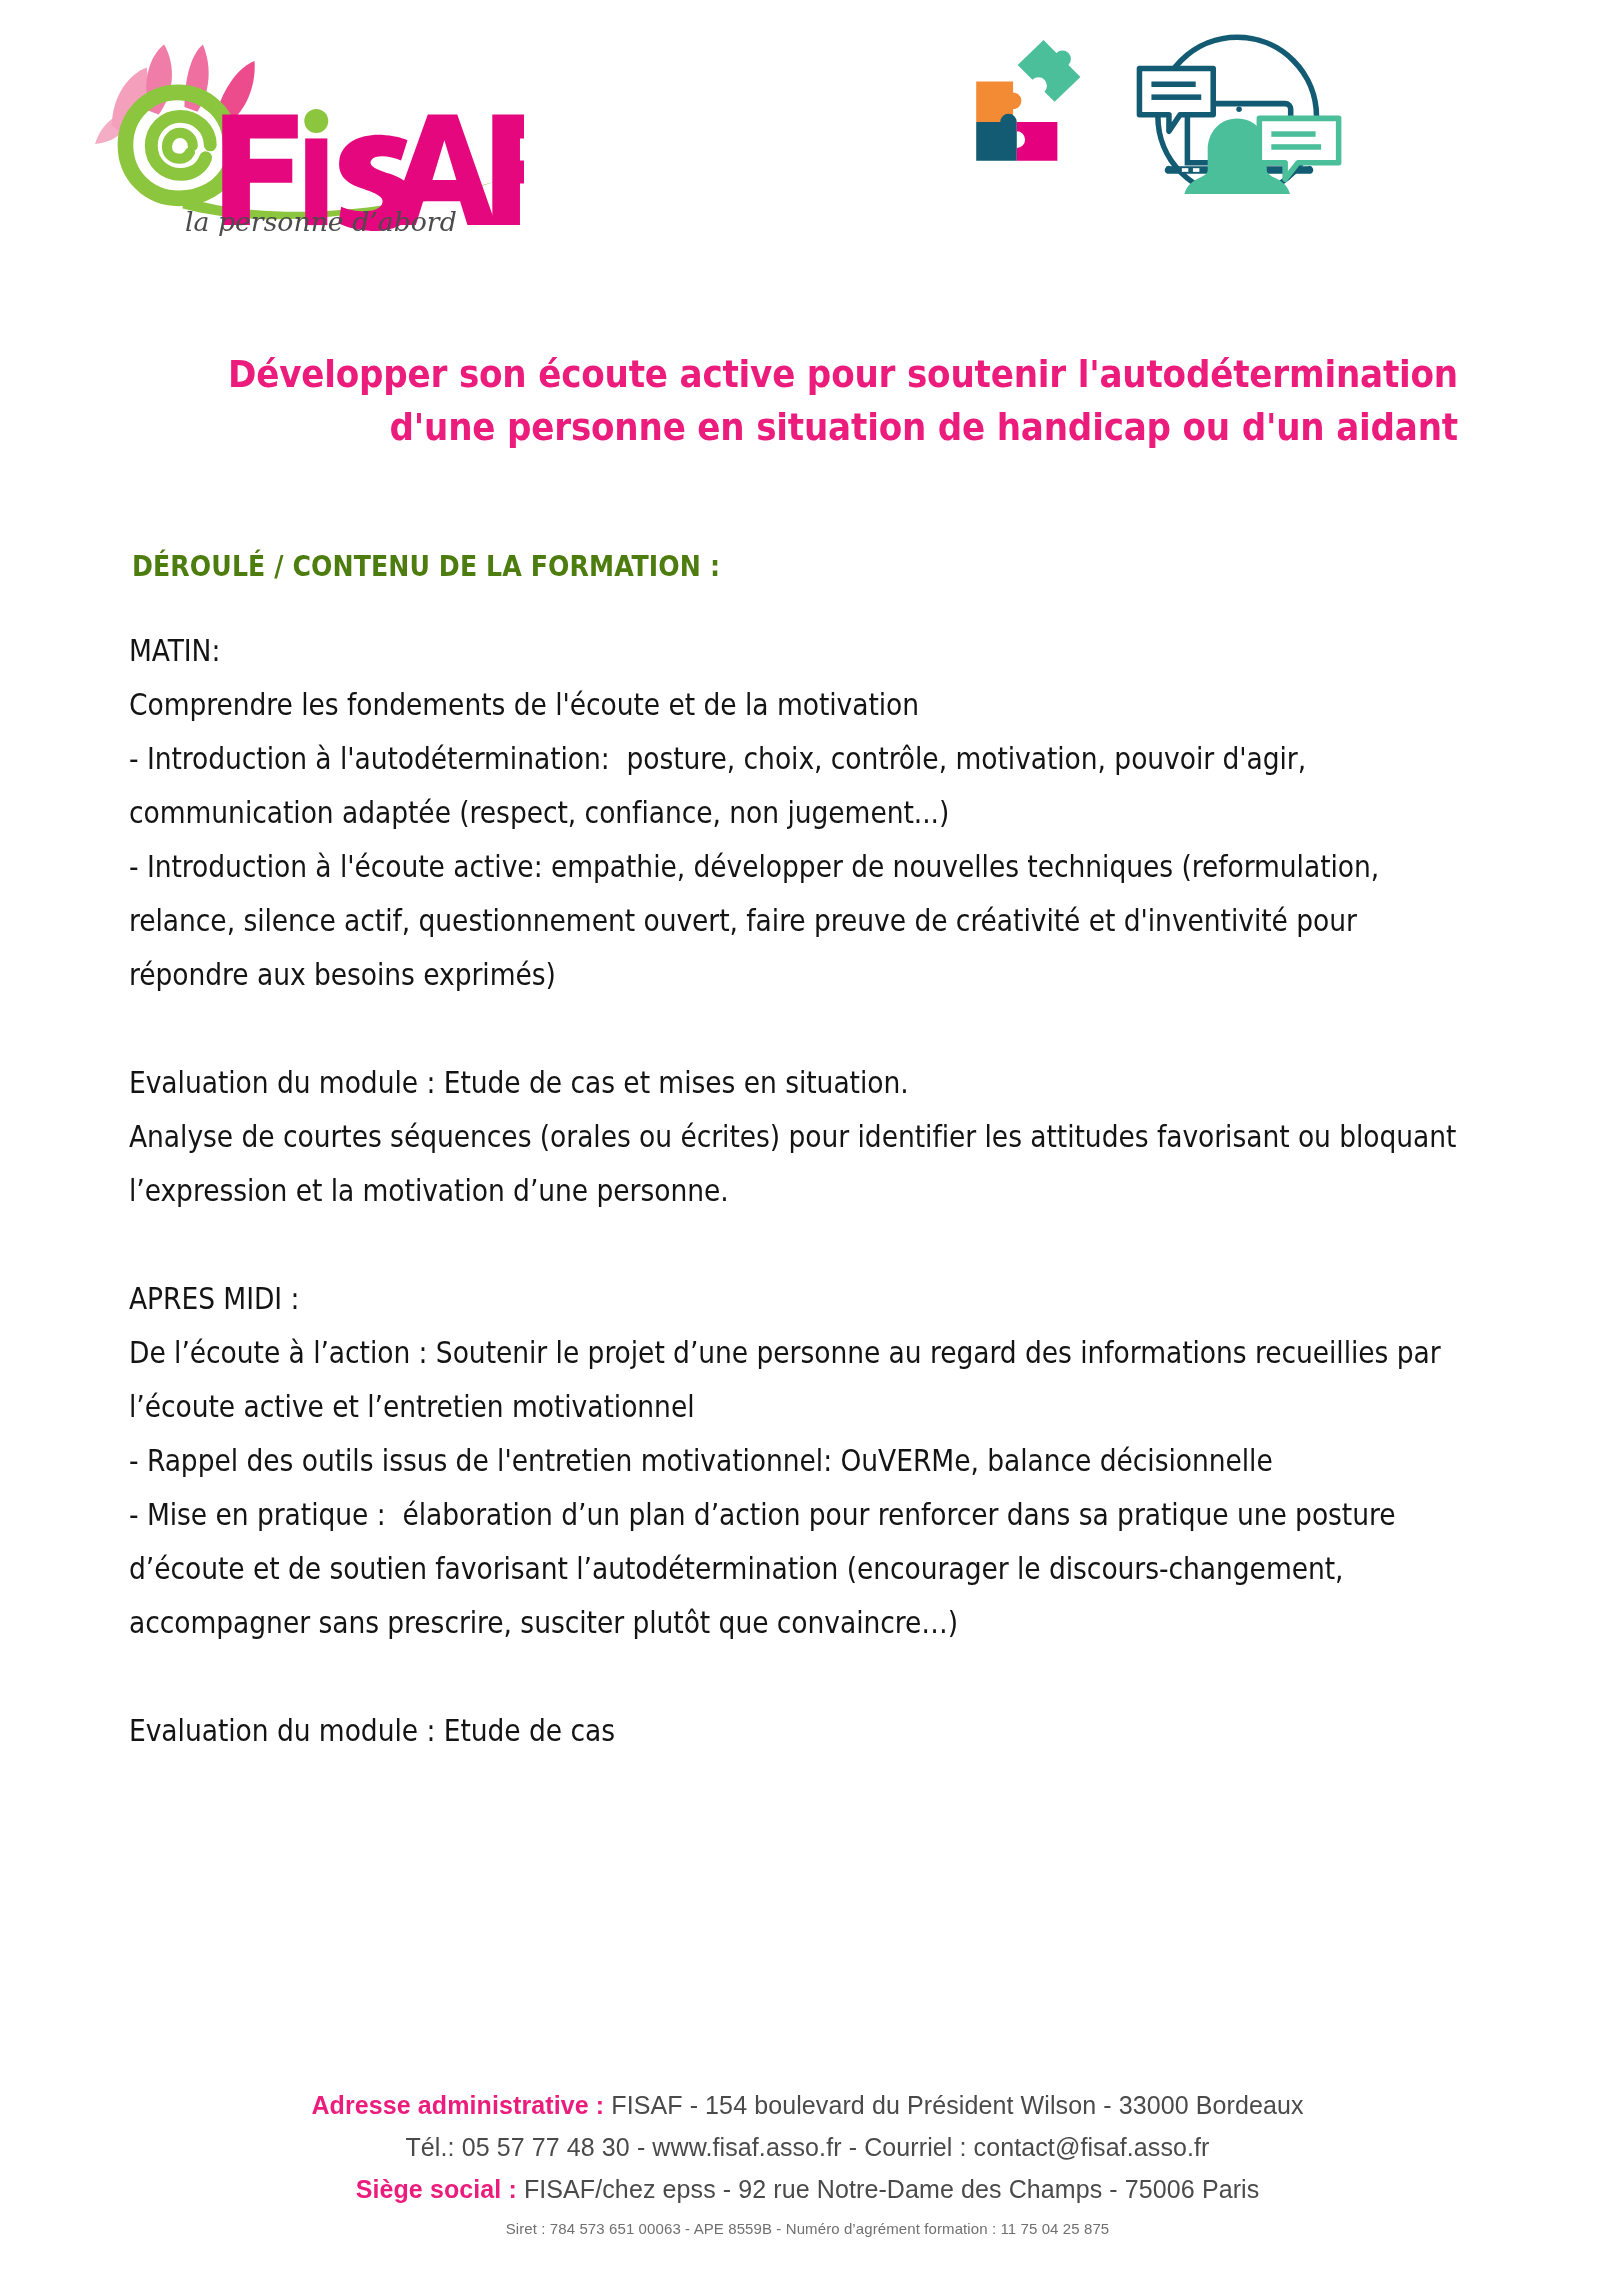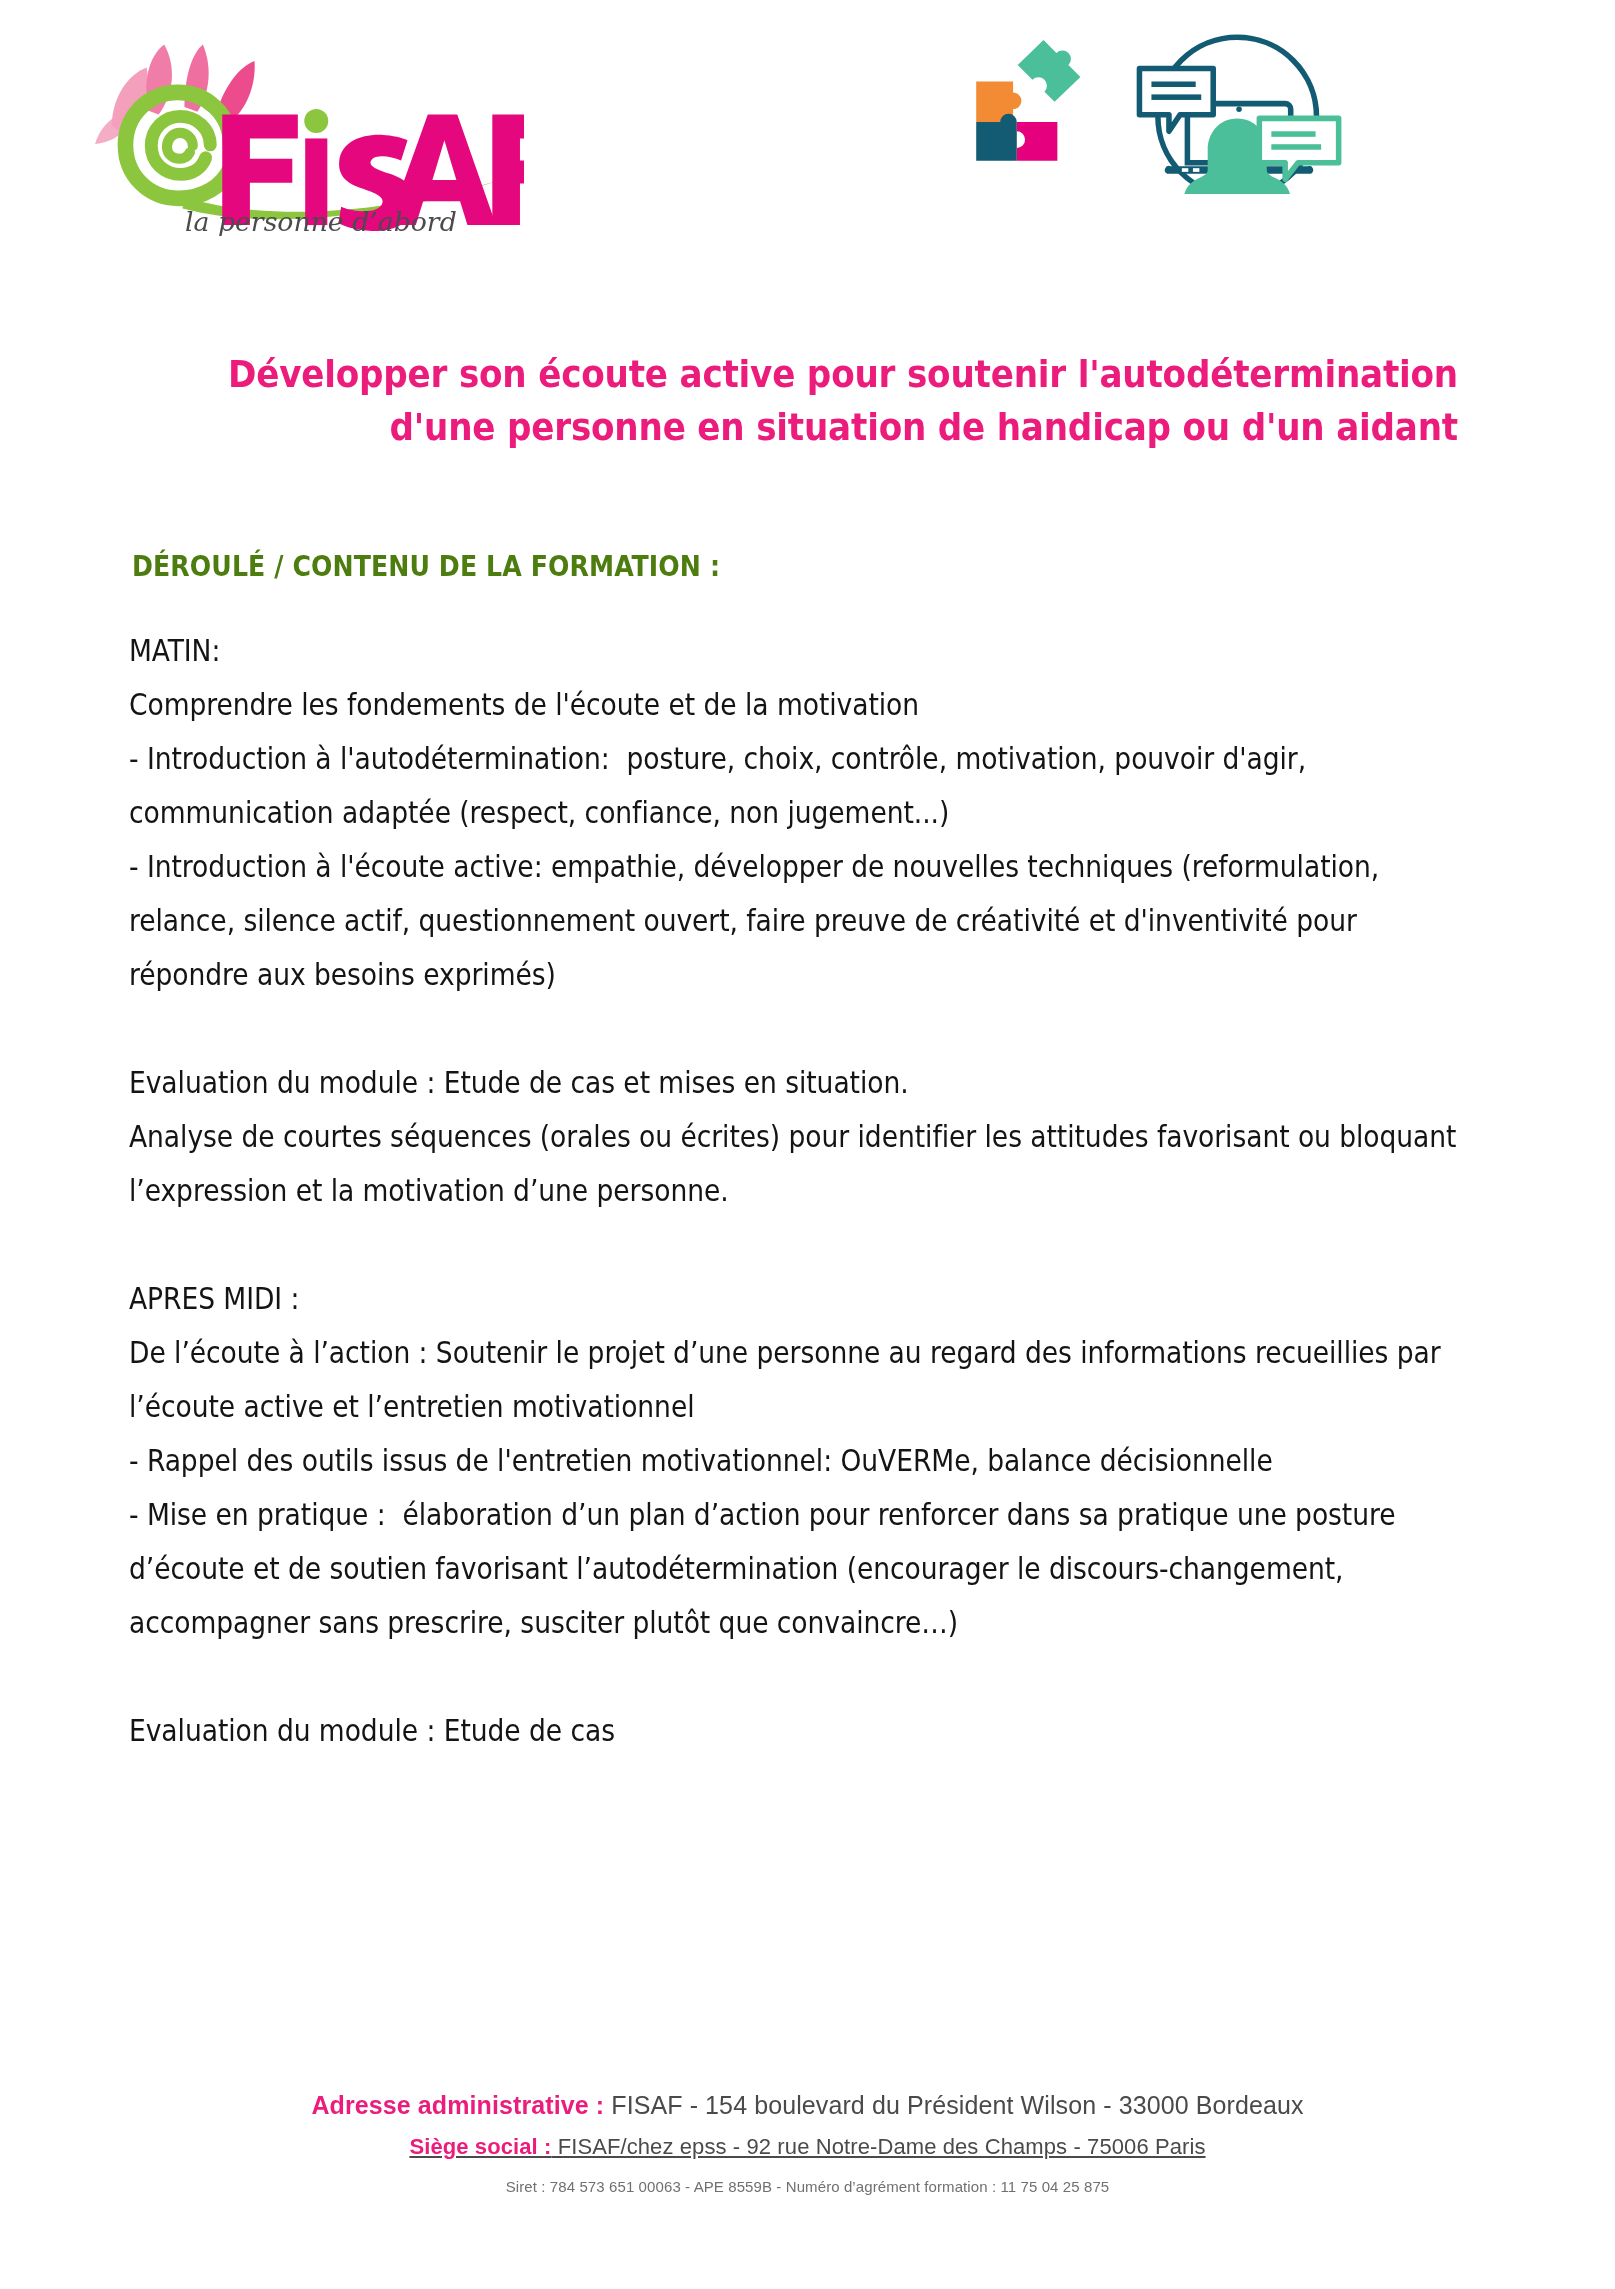--- a/index.html
+++ b/index.html
@@ -109,21 +109,21 @@
     color: #4a4a4a;
   }
   .footer .f-line {
     display: block;
     font-size: 25px;
     line-height: 42px;
     letter-spacing: 0.1px;
   }
   .footer .f-line.l1 { font-size: 25px; }
   .footer .f-line.l2 { font-size: 25px; }
-  .footer .f-line.l3 { font-size: 22px; text-decoration: underline; }
+  .footer .f-line.l3 { font-size: 25px; }
   .footer .f-siret {
     display: block;
     font-size: 15px;
     line-height: 37px;
     color: #707070;
     letter-spacing: 0.1px;
   }
   .footer b {
     color: #EC1C7D;
     font-weight: bold;
@@ -221,18 +221,19 @@
       <p>APRES MIDI :</p>
       <p>De l’écoute à l’action : Soutenir le projet d’une personne au regard des informations recueillies par l’écoute active et l’entretien motivationnel</p>
       <p>- Rappel des outils issus de l'entretien motivationnel: OuVERMe, balance décisionnelle</p>
       <p>- Mise en pratique :  élaboration d’un plan d’action pour renforcer dans sa pratique une posture d’écoute et de soutien favorisant l’autodétermination (encourager le discours-changement, accompagner sans prescrire, susciter plutôt que convaincre…)</p>
       <div class="spacer"></div>
       <p>Evaluation du module : Etude de cas</p>
     </div>
 
   <div class="footer">
     <span class="f-line l1"><b>Adresse administrative :</b><span> FISAF - 154 boulevard du Président Wilson - 33000 Bordeaux</span></span>
+    <span class="f-line l2">Tél.: 05 57 77 48 30 - www.fisaf.asso.fr - Courriel : contact@fisaf.asso.fr</span>
     <span class="f-line l3"><b>Siège social :</b><span> FISAF/chez epss - 92 rue Notre-Dame des Champs - 75006 Paris</span></span>
     <span class="f-siret">Siret : 784 573 651 00063 - APE 8559B - Numéro d’agrément formation : 11 75 04 25 875</span>
   </div>
 
 </div>
 
 
 </body></html>

